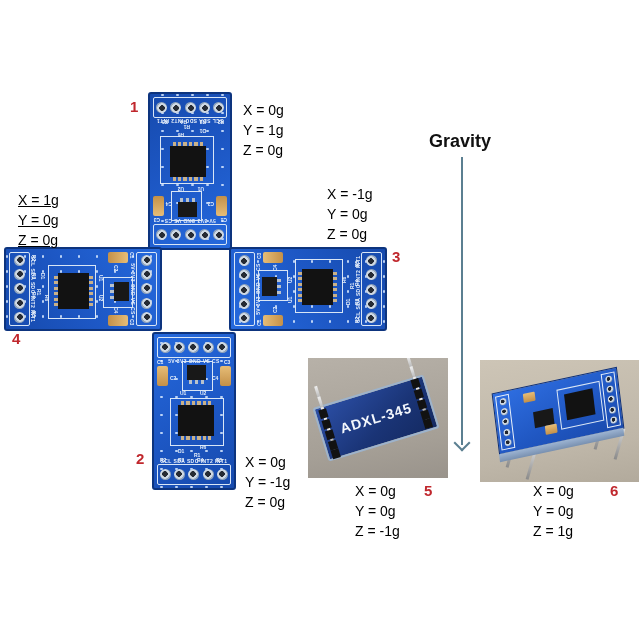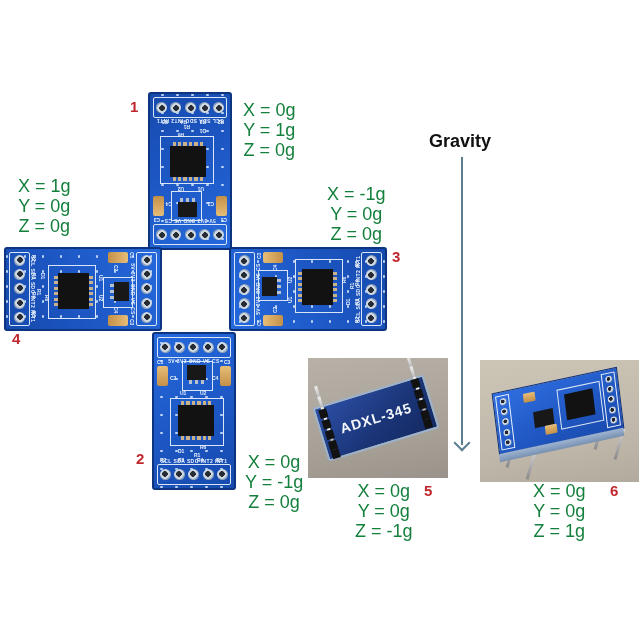--- a/index.html
+++ b/index.html
@@ -1,20 +1,20 @@
 <!DOCTYPE html>
 <html><head>
 <meta charset="utf-8">
 <style>
   html,body{margin:0;padding:0;background:#fff;}
   .canvas{position:relative;width:639px;height:639px;background:#ffffff;overflow:hidden;
           font-family:"Liberation Sans",sans-serif;}
 
   
-  .reading{position:absolute;font-size:18px;line-height:20px;color:#15803d;text-align:center;}
+  .reading{position:absolute;font-size:14px;line-height:20px;color:#000000;}
   .numlbl{position:absolute;font-size:15px;font-weight:bold;color:#c0272d;}
   .gravity-label{position:absolute;left:429px;top:131px;font-size:18px;font-weight:bold;color:#111;}
   .gravity-line{position:absolute;left:461px;top:157px;width:2px;height:288px;background:#5b7f91;}
   .gravity-head{position:absolute;left:456px;top:437px;width:10px;height:10px;
                 border-left:2px solid #5b7f91;border-bottom:2px solid #5b7f91;
                 transform:rotate(-45deg);}
 
   
   .board-wrap{position:absolute;}
   .pcb{position:absolute;left:50%;top:50%;width:84px;height:158px;
@@ -252,21 +252,21 @@
   <span class="numlbl" style="left:392px;top:248px;">3</span>
   <span class="numlbl" style="left:12px;top:330px;">4</span>
   <span class="numlbl" style="left:424px;top:482px;">5</span>
   <span class="numlbl" style="left:610px;top:482px;">6</span>
 
   <div class="reading" style="left:243px;top:100px;">
     <div>X = 0g</div>
     <div>Y = 1g</div>
     <div>Z = 0g</div>
   </div>
-  <div class="reading" style="left:18px;top:176px;">
+  <div class="reading" style="left:18px;top:190px;text-decoration:underline;">
     <div>X = 1g</div>
     <div>Y = 0g</div>
     <div>Z = 0g</div>
   </div>
   <div class="reading" style="left:327px;top:184px;">
     <div>X = -1g</div>
     <div>Y = 0g</div>
     <div>Z = 0g</div>
   </div>
   <div class="reading" style="left:245px;top:452px;">

